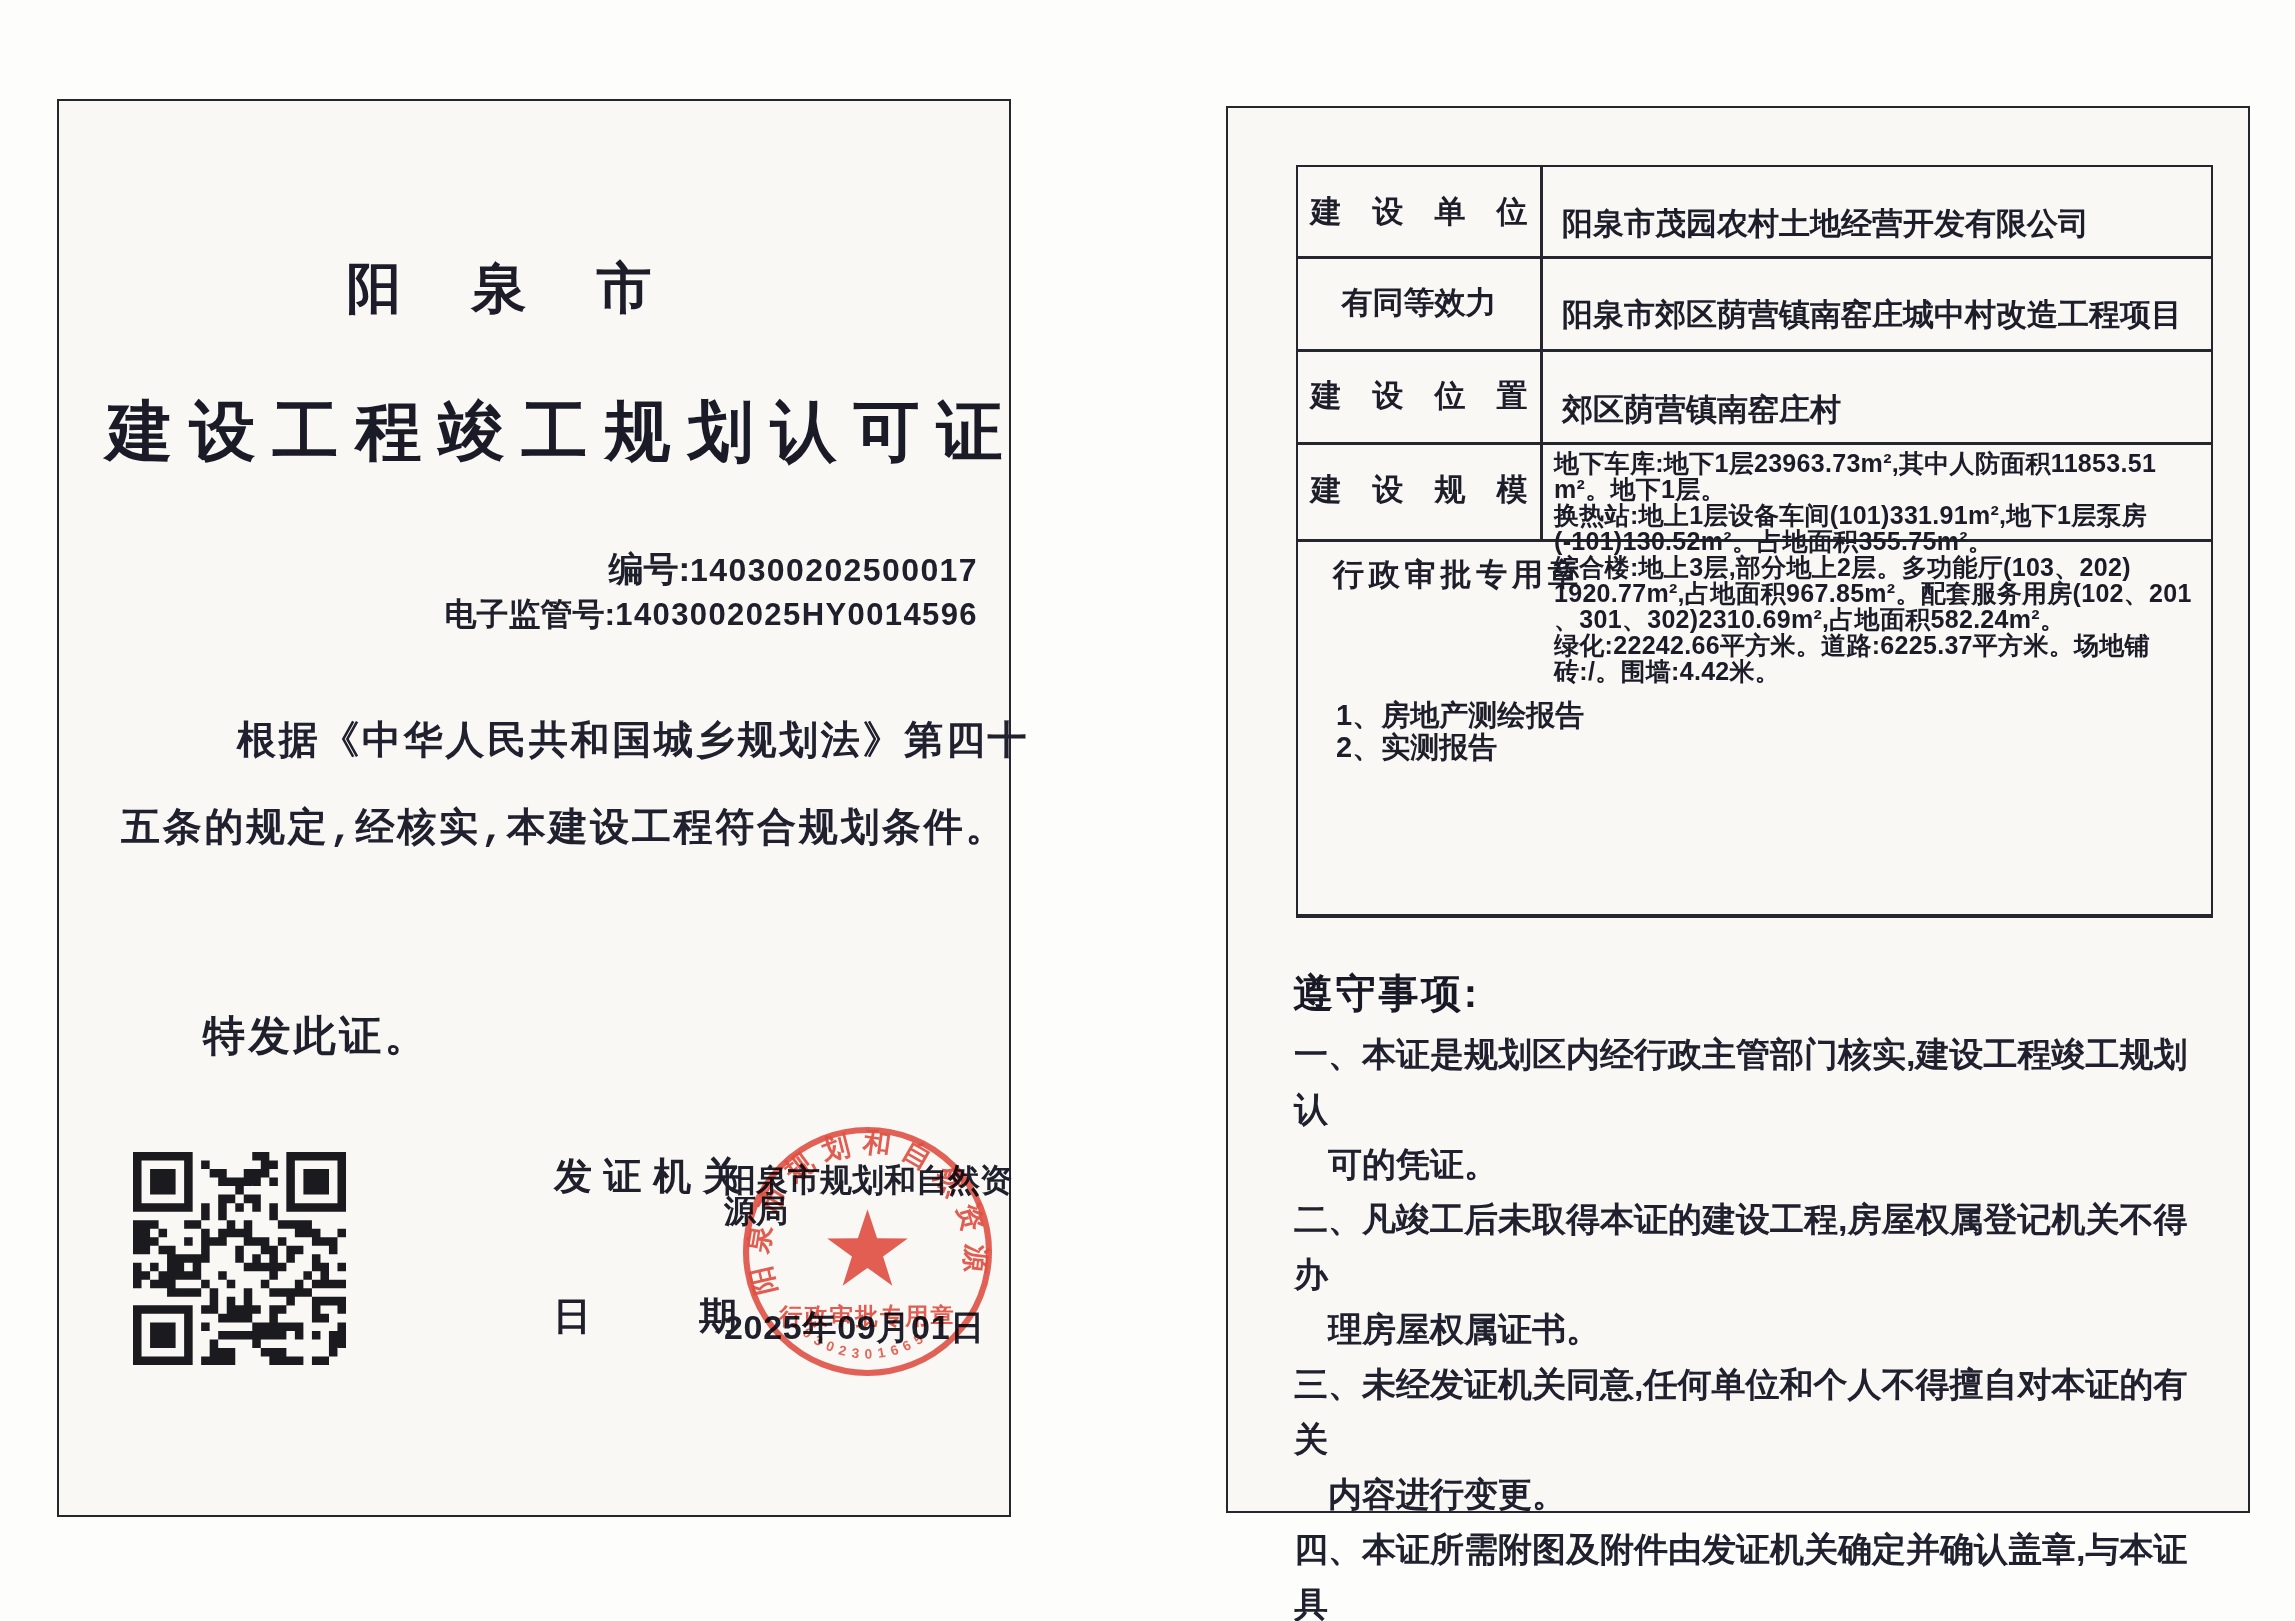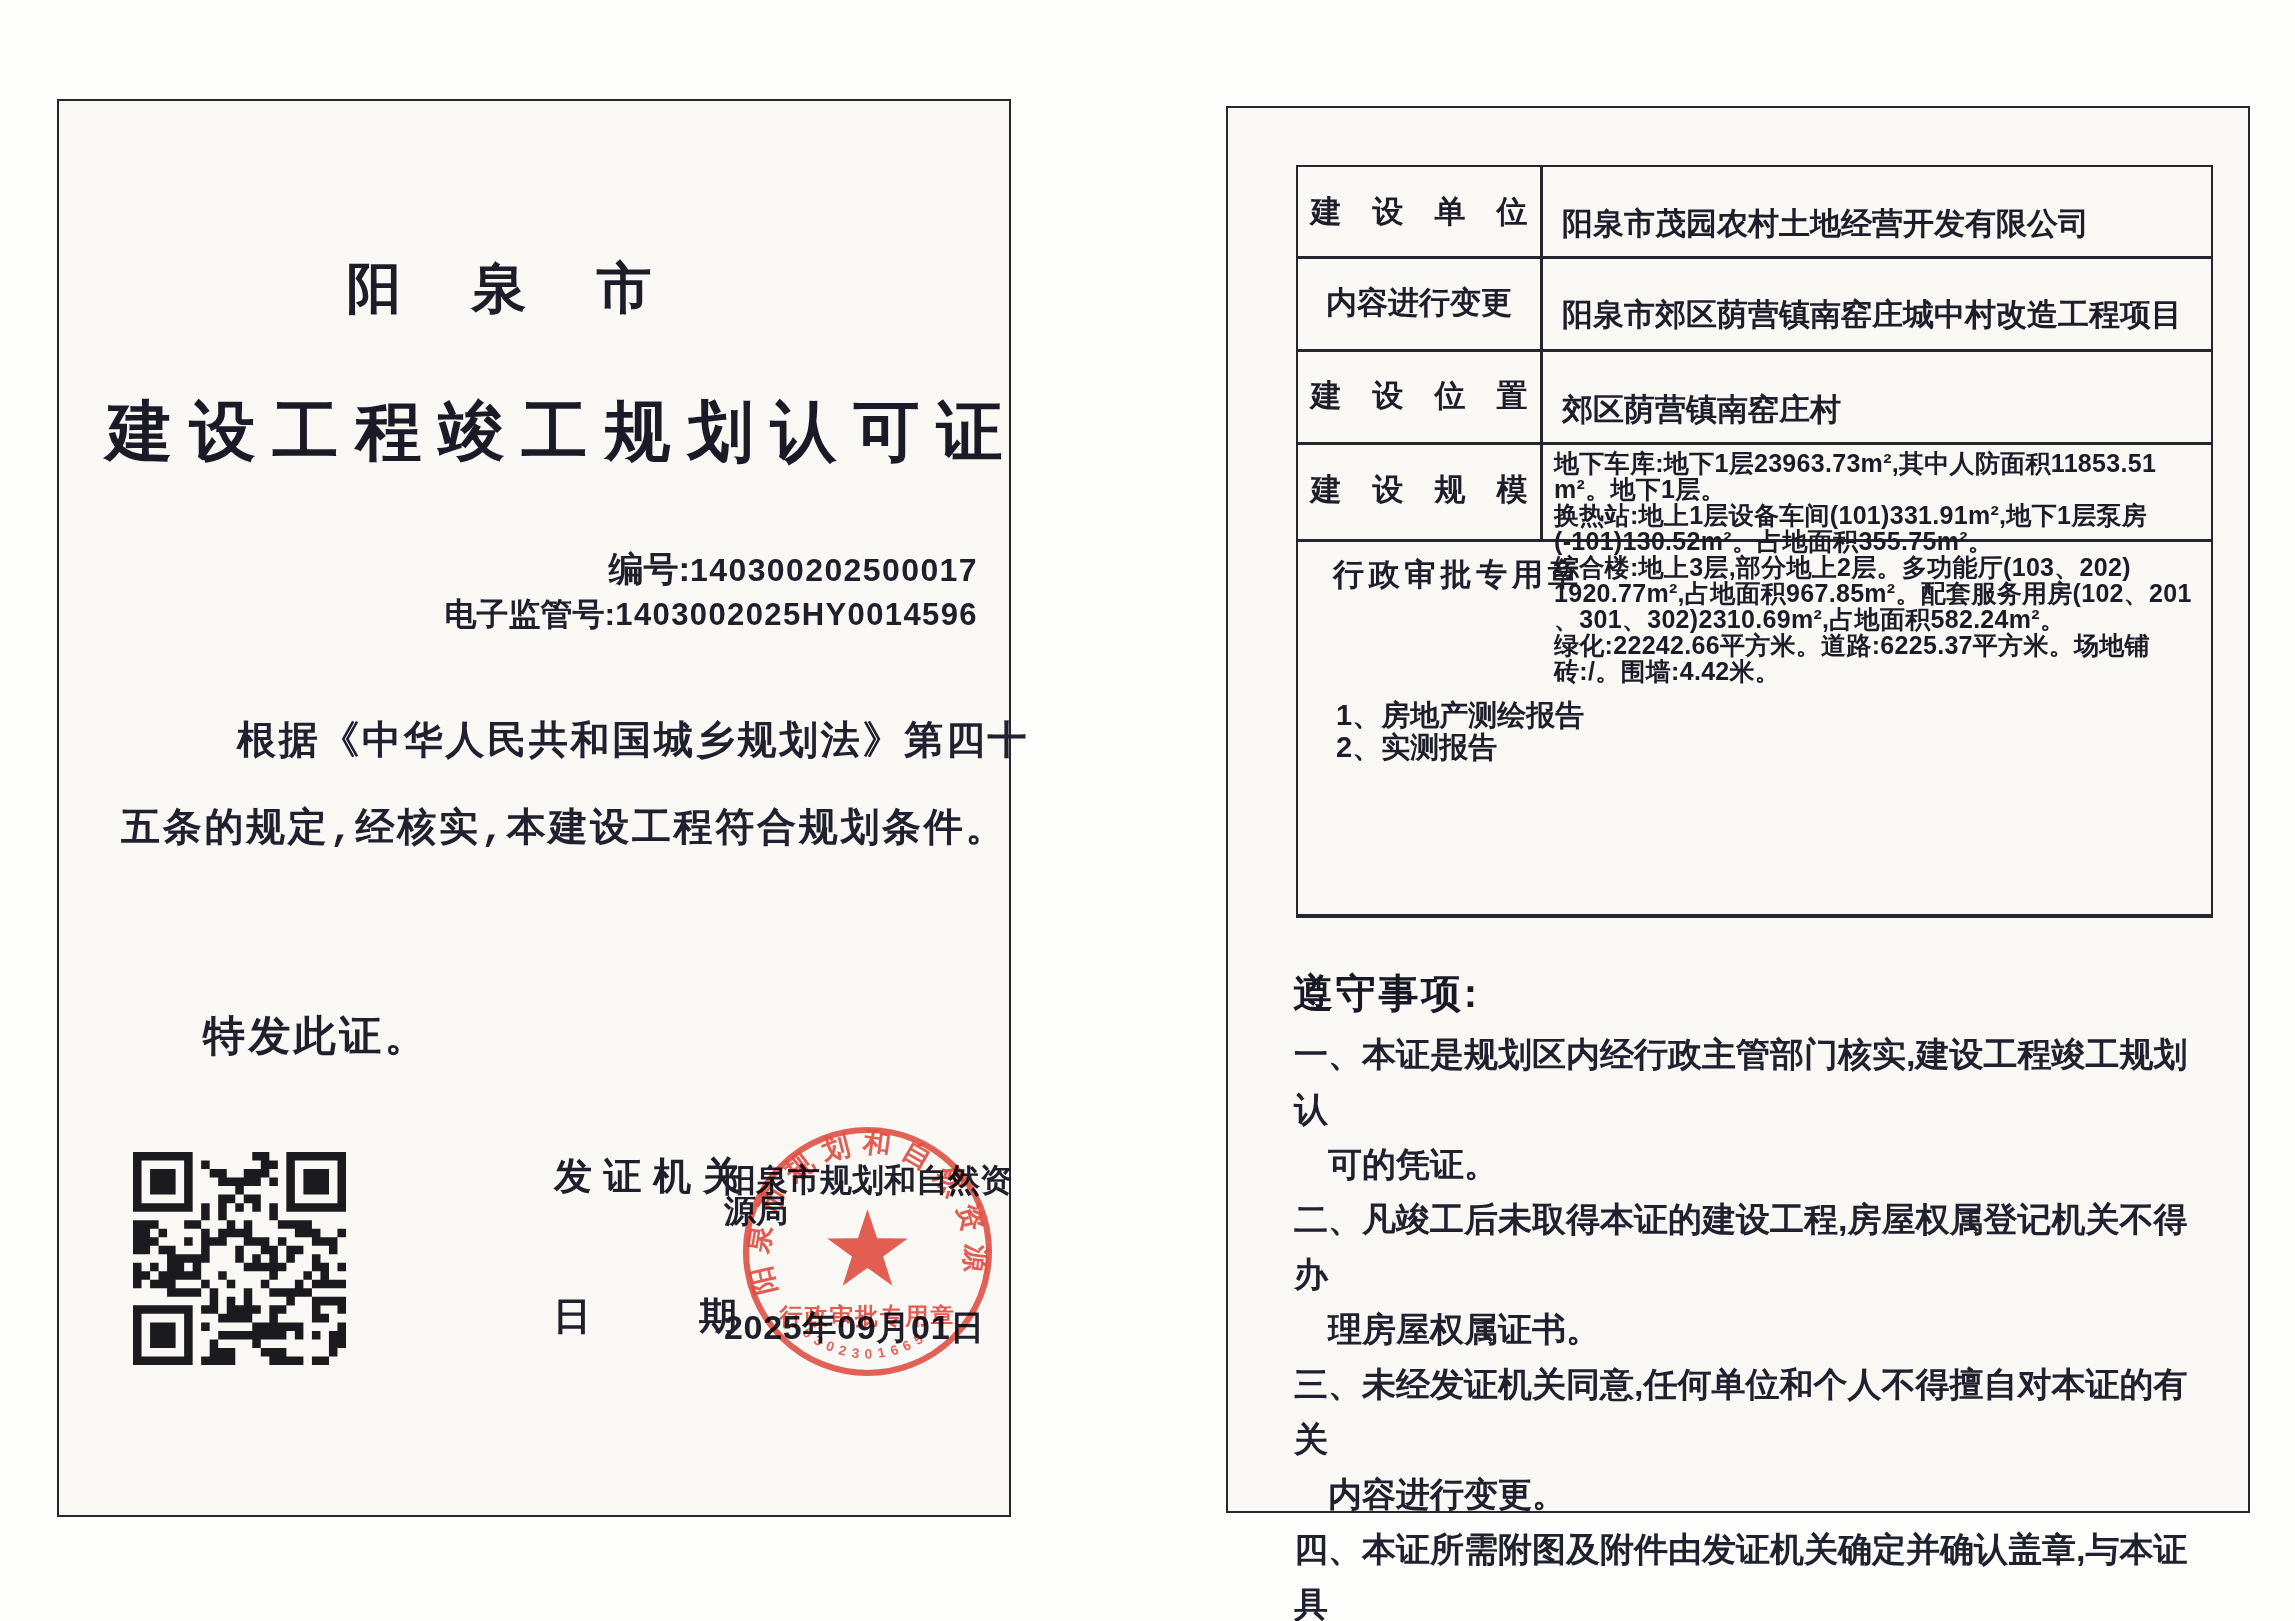--- a/index.html
+++ b/index.html
@@ -108,21 +108,21 @@
   <div class="page page-right">
 
     <div class="abs cert-table">
       <div class="hline" style="top:89px"></div>
       <div class="hline" style="top:182px"></div>
       <div class="hline" style="top:275px"></div>
       <div class="hline" style="top:372px;z-index:1"></div>
       <div class="vline"></div>
 
       <div class="t-label" style="top:0;height:89px">建　设　单　位</div>
-      <div class="t-label" style="top:89px;height:93px">内容进行变更</div>
+      <div class="t-label" style="top:89px;height:93px">有同等效力</div>
       <div class="t-label" style="top:182px;height:93px">建　设　位　置</div>
       <div class="t-label" style="top:275px;height:96px">建　设　规　模</div>
 
       <div class="t-value" style="top:0;height:89px">阳泉市茂园农村土地经营开发有限公司</div>
       <div class="t-value" style="top:89px;height:93px">阳泉市郊区荫营镇南窑庄城中村改造工程项目</div>
       <div class="t-value" style="top:182px;height:97px">郊区荫营镇南窑庄村</div>
 
       <div class="scale-content pre">地下车库:地下1层23963.73m²,其中人防面积11853.51
 m²。地下1层。
 换热站:地上1层设备车间(101)331.91m²,地下1层泵房

